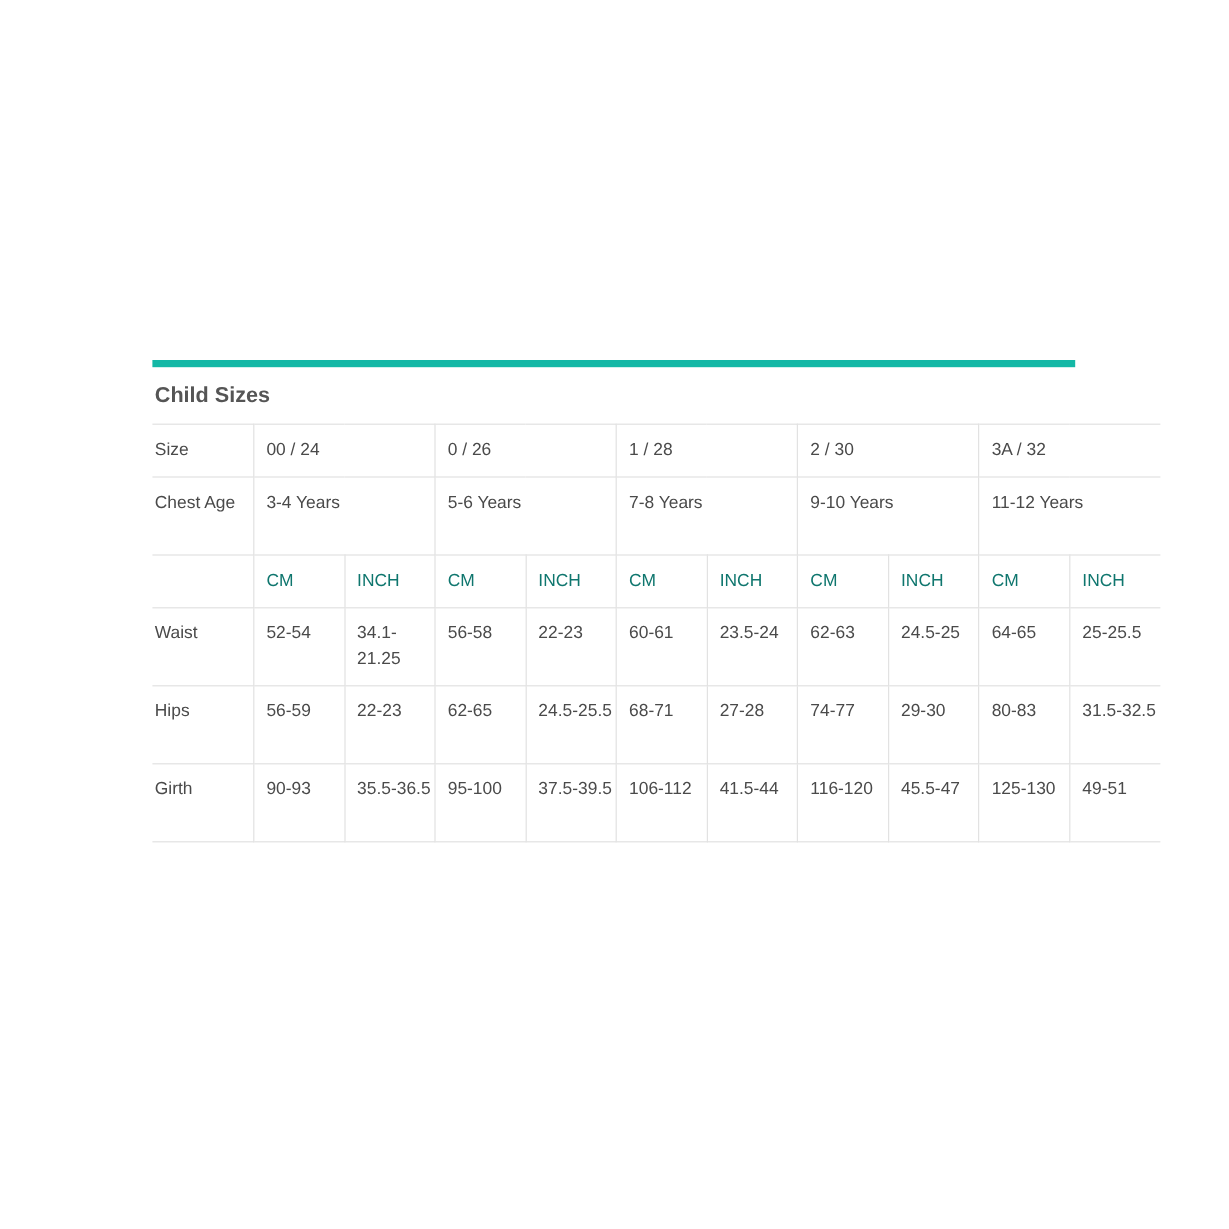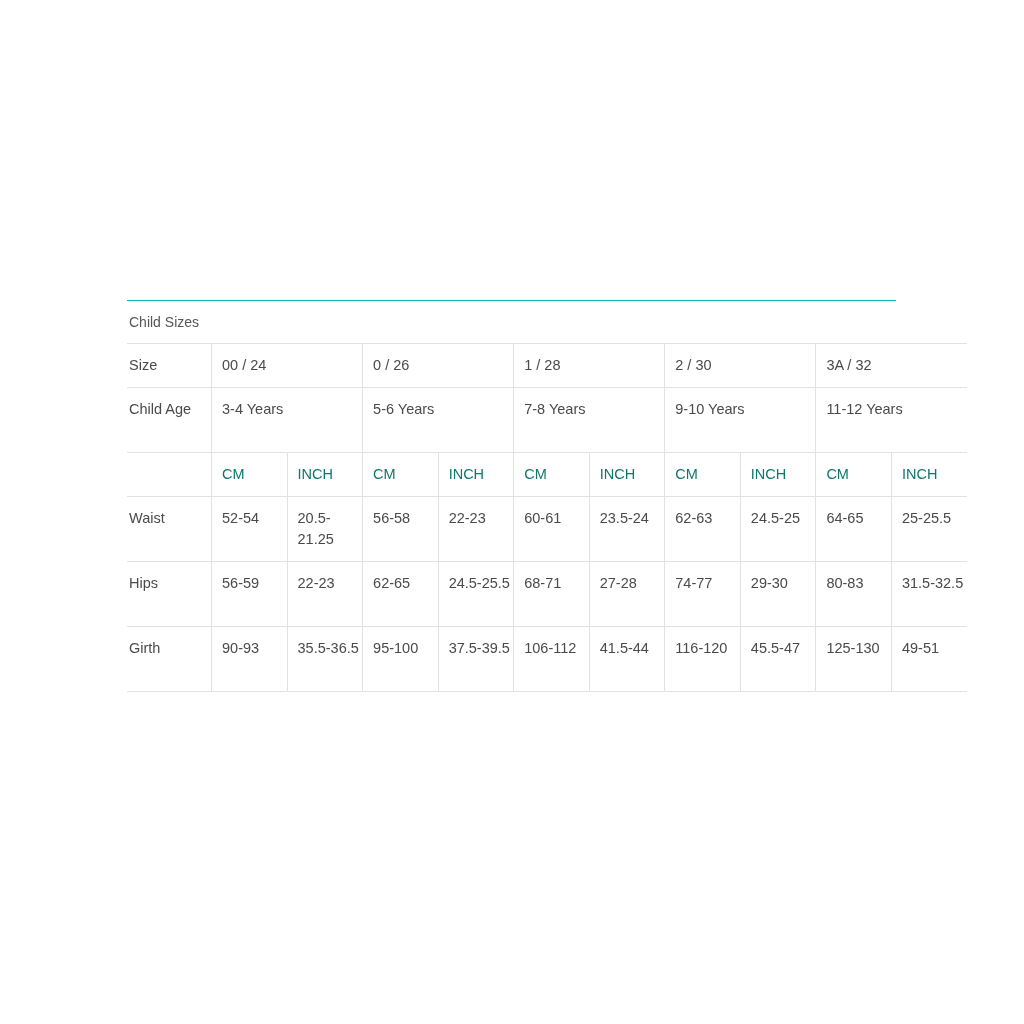--- a/index.html
+++ b/index.html
@@ -15,25 +15,26 @@
     position: relative;
     overflow: hidden;
   }
   .sheet {
     position: absolute;
     left: 127px;
     top: 300px;
     width: 769px;
   }
   .caption {
-    font-size: 14px;
+    font-size: 18px;
     color: #555555;
     padding: 12px 0 12px 2px;
-    border-top: 1px solid #14b8a6;
+    border-top: 6px solid #14b8a6;
     line-height: 1.3;
+    font-weight: bold;
   }
   table.size-table {
     border-collapse: collapse;
     table-layout: fixed;
     width: 840px;
     font-size: 14.5px;
     color: #4a4a4a;
   }
   table.size-table td {
     border: 1px solid #e2e2e2;
@@ -71,21 +72,21 @@
     <tbody>
       <tr>
         <td class="col-label">Size</td>
         <td colspan="2">00 / 24</td>
         <td colspan="2">0 / 26</td>
         <td colspan="2">1 / 28</td>
         <td colspan="2">2 / 30</td>
         <td colspan="2">3A / 32</td>
       </tr>
       <tr class="row-tall">
-        <td class="col-label">Child Age</td>
+        <td class="col-label">Chest Age</td>
         <td colspan="2">3-4 Years</td>
         <td colspan="2">5-6 Years</td>
         <td colspan="2">7-8 Years</td>
         <td colspan="2">9-10 Years</td>
         <td colspan="2">11-12 Years</td>
       </tr>
       <tr class="unit-row">
         <td class="col-label blank-cell"></td>
         <td class="col-cm">CM</td>
         <td class="col-inch">INCH</td>
@@ -96,21 +97,21 @@
         <td class="col-cm">CM</td>
         <td class="col-inch">INCH</td>
         <td class="col-cm">CM</td>
         <td class="col-inch">INCH</td>
       </tr>
 
 
       <tr class="row-tall">
         <td class="col-label">Waist</td>
         <td class="col-cm">52-54</td>
-        <td class="col-inch">20.5-21.25</td>
+        <td class="col-inch">34.1-21.25</td>
         <td class="col-cm">56-58</td>
         <td class="col-inch">22-23</td>
         <td class="col-cm">60-61</td>
         <td class="col-inch">23.5-24</td>
         <td class="col-cm">62-63</td>
         <td class="col-inch">24.5-25</td>
         <td class="col-cm">64-65</td>
         <td class="col-inch">25-25.5</td>
       </tr>
 

